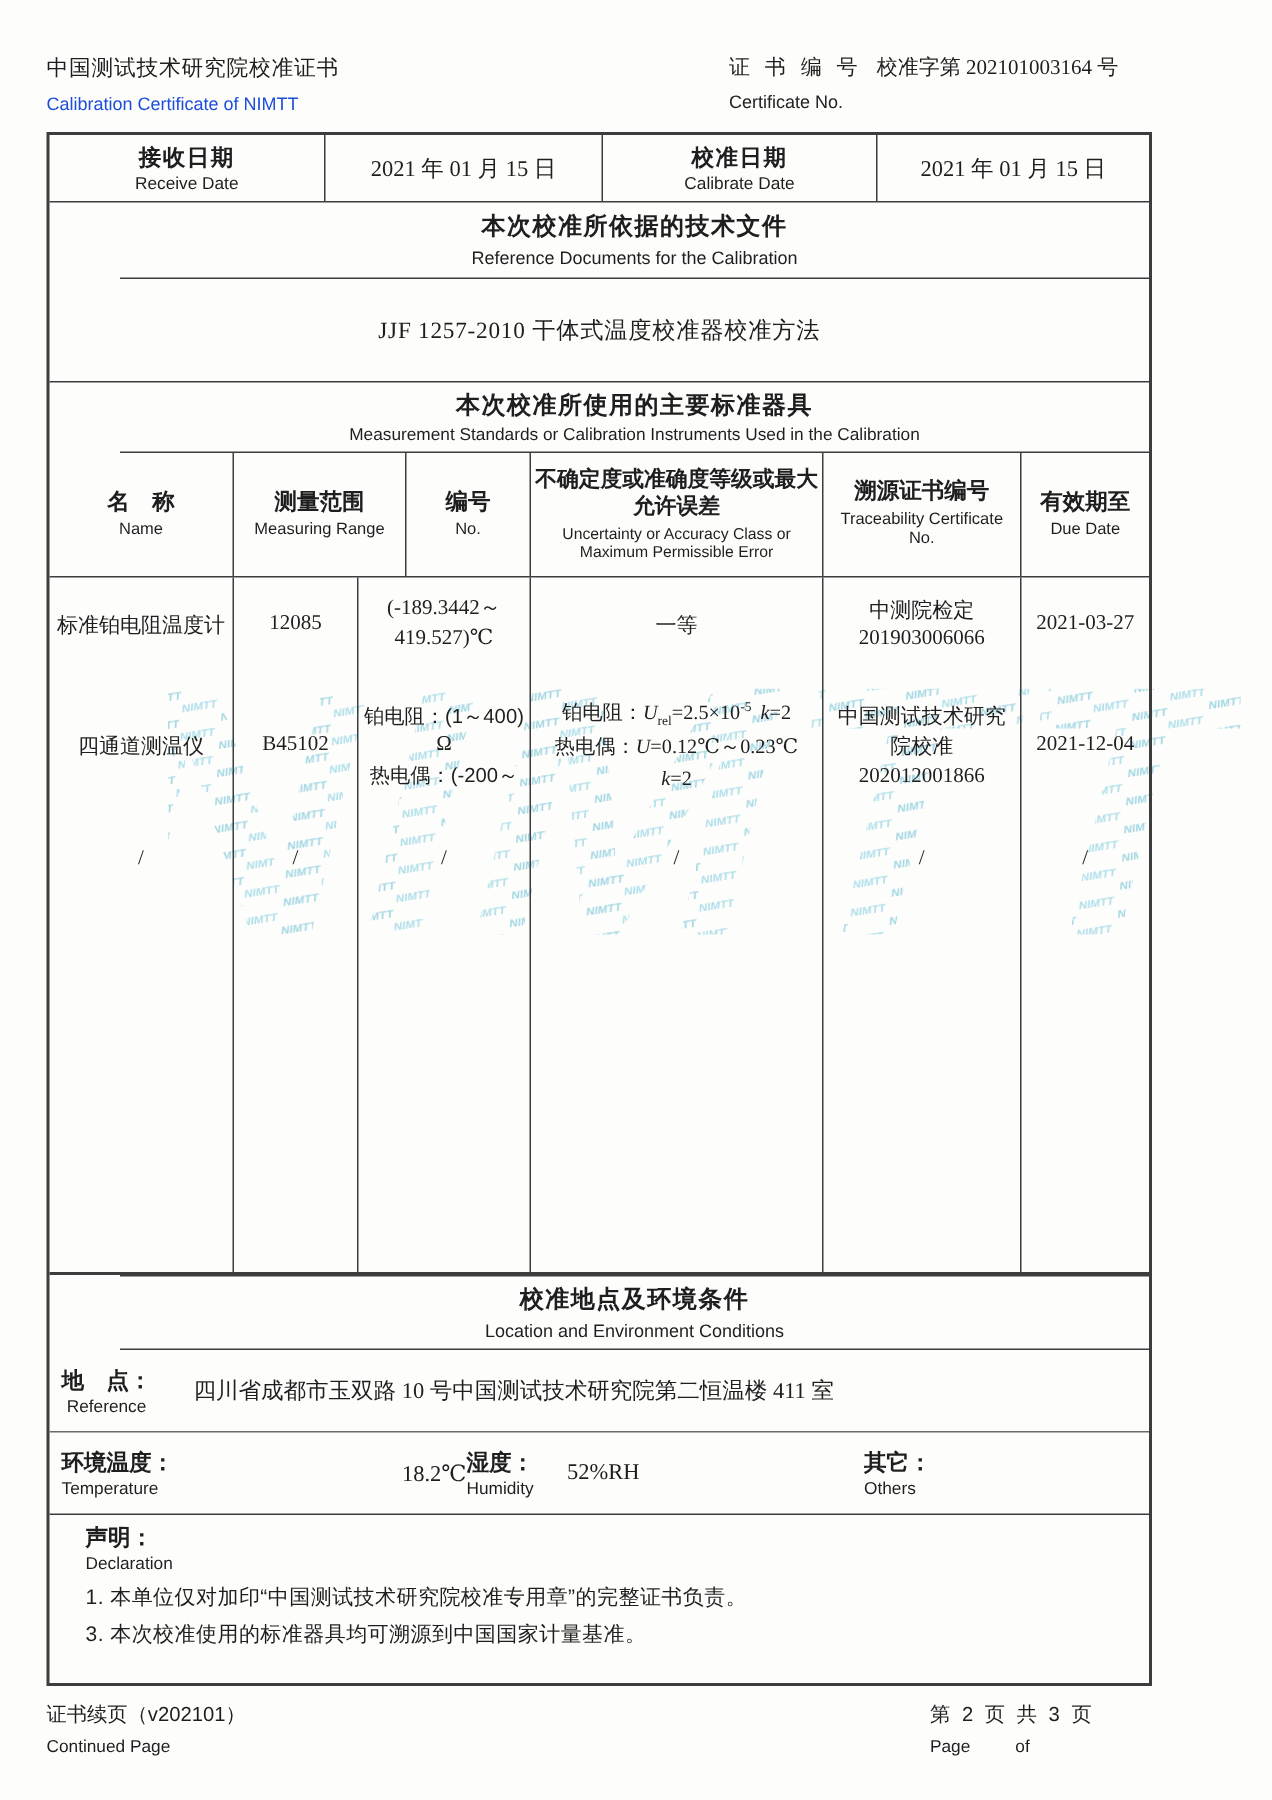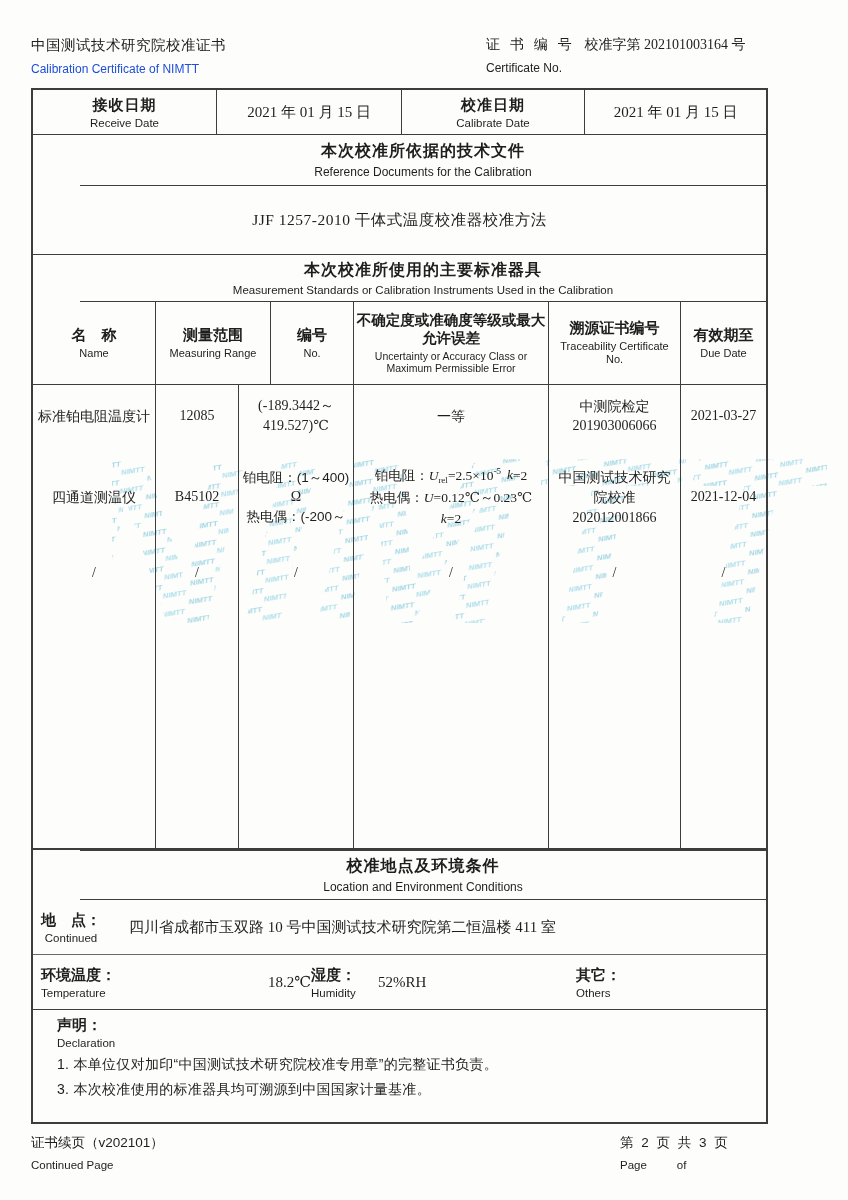--- a/index.html
+++ b/index.html
@@ -275,21 +275,21 @@
     </div>
 
     <div class="sec sec-head loc-head">
       <div class="sec-head-zh">校准地点及环境条件</div>
       <div class="sec-head-en">Location and Environment Conditions</div>
     </div>
 
     <div class="loc-row">
       <div class="lab-stack">
         <div class="lab-zh">地　点：</div>
-        <div class="lab-en">Continued</div>
+        <div class="lab-en">Reference</div>
       </div>
       <div class="loc-value">四川省成都市玉双路 10 号中国测试技术研究院第二恒温楼 411 室</div>
     </div>
 
     <div class="sec env-row" style="border-bottom:1px solid #3d3d3d;">
       <div class="env-group g-temp">
         <div class="lab-stack">
           <div class="lab-zh">环境温度：</div>
           <div class="lab-en">Temperature</div>
         </div>

